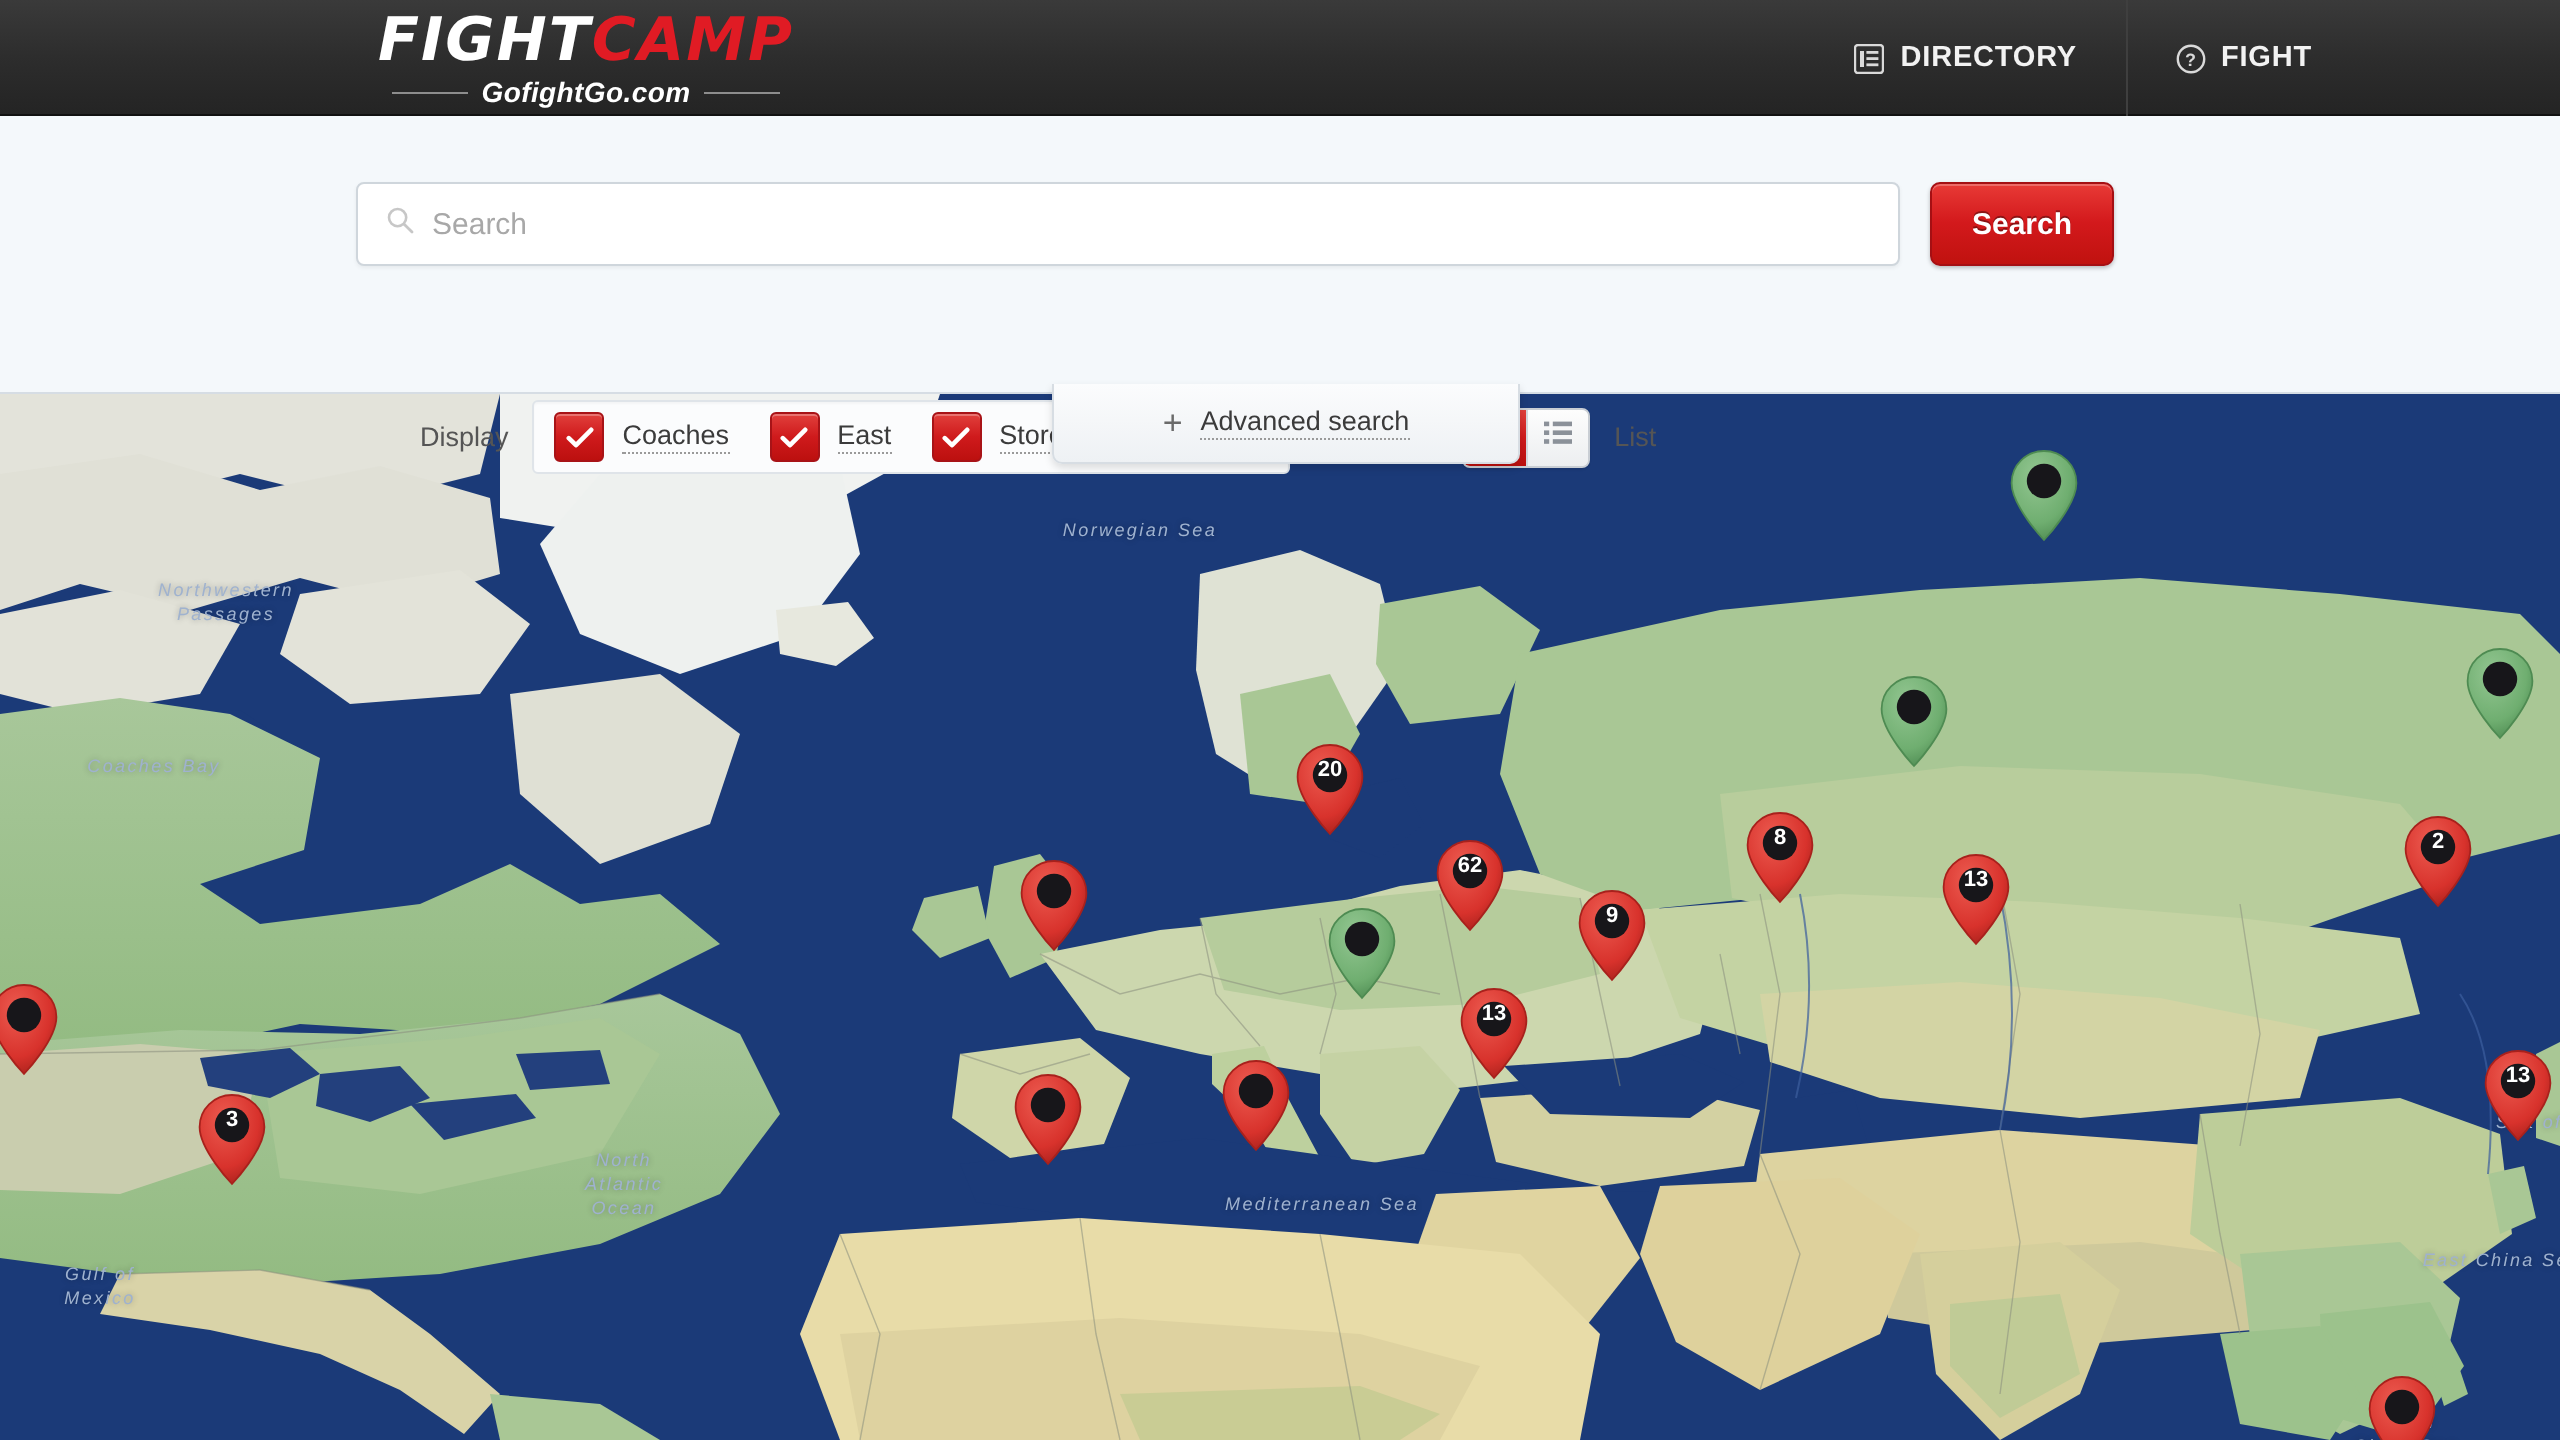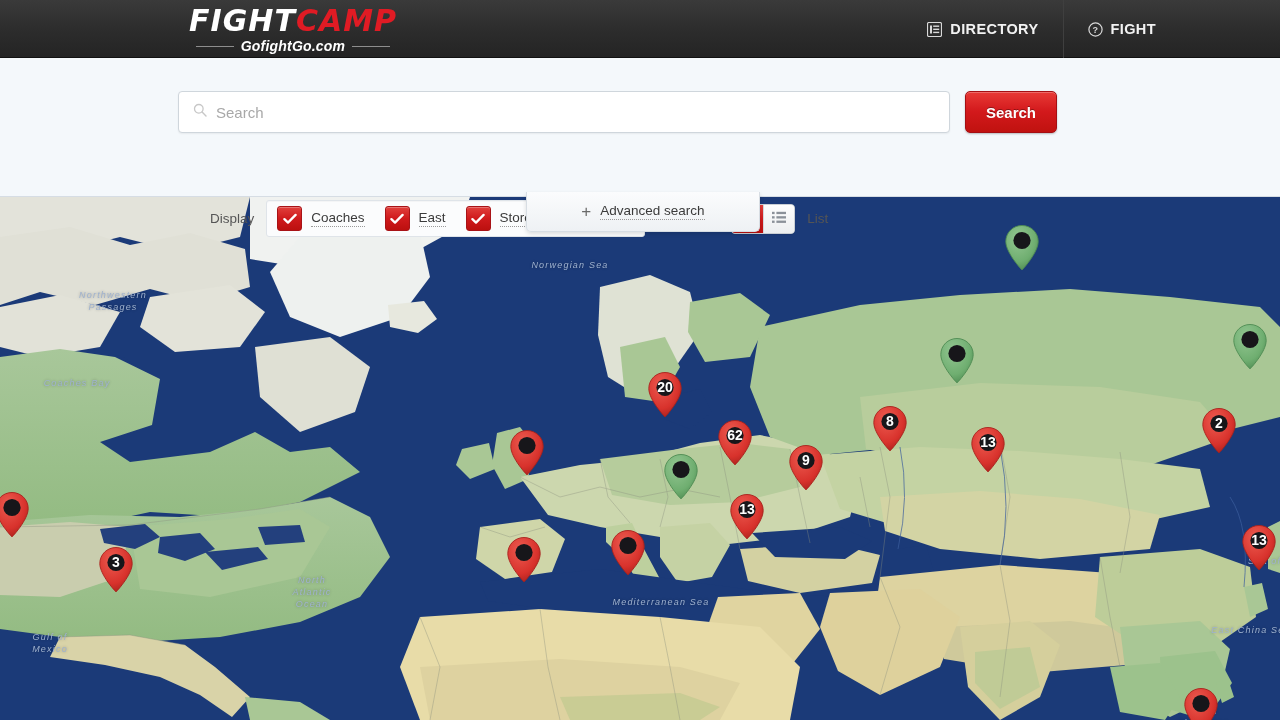--- a/index.html
+++ b/index.html
@@ -240,21 +240,21 @@
     position: absolute;
     width: 36px; height: 48px;
     transform: translate(-18px, -44px);
     cursor: pointer;
   }
   .marker .num {
     position: absolute;
     top: 8px; left: 0; width: 36px;
     text-align: center;
     color: #ffffff;
-    font-size: 14px;
+    font-size: 11px;
     font-weight: bold;
     font-family: "Liberation Sans", sans-serif;
     pointer-events: none;
   }
 </style>
 </head>
 <body>
 
 <div id="page">
 

